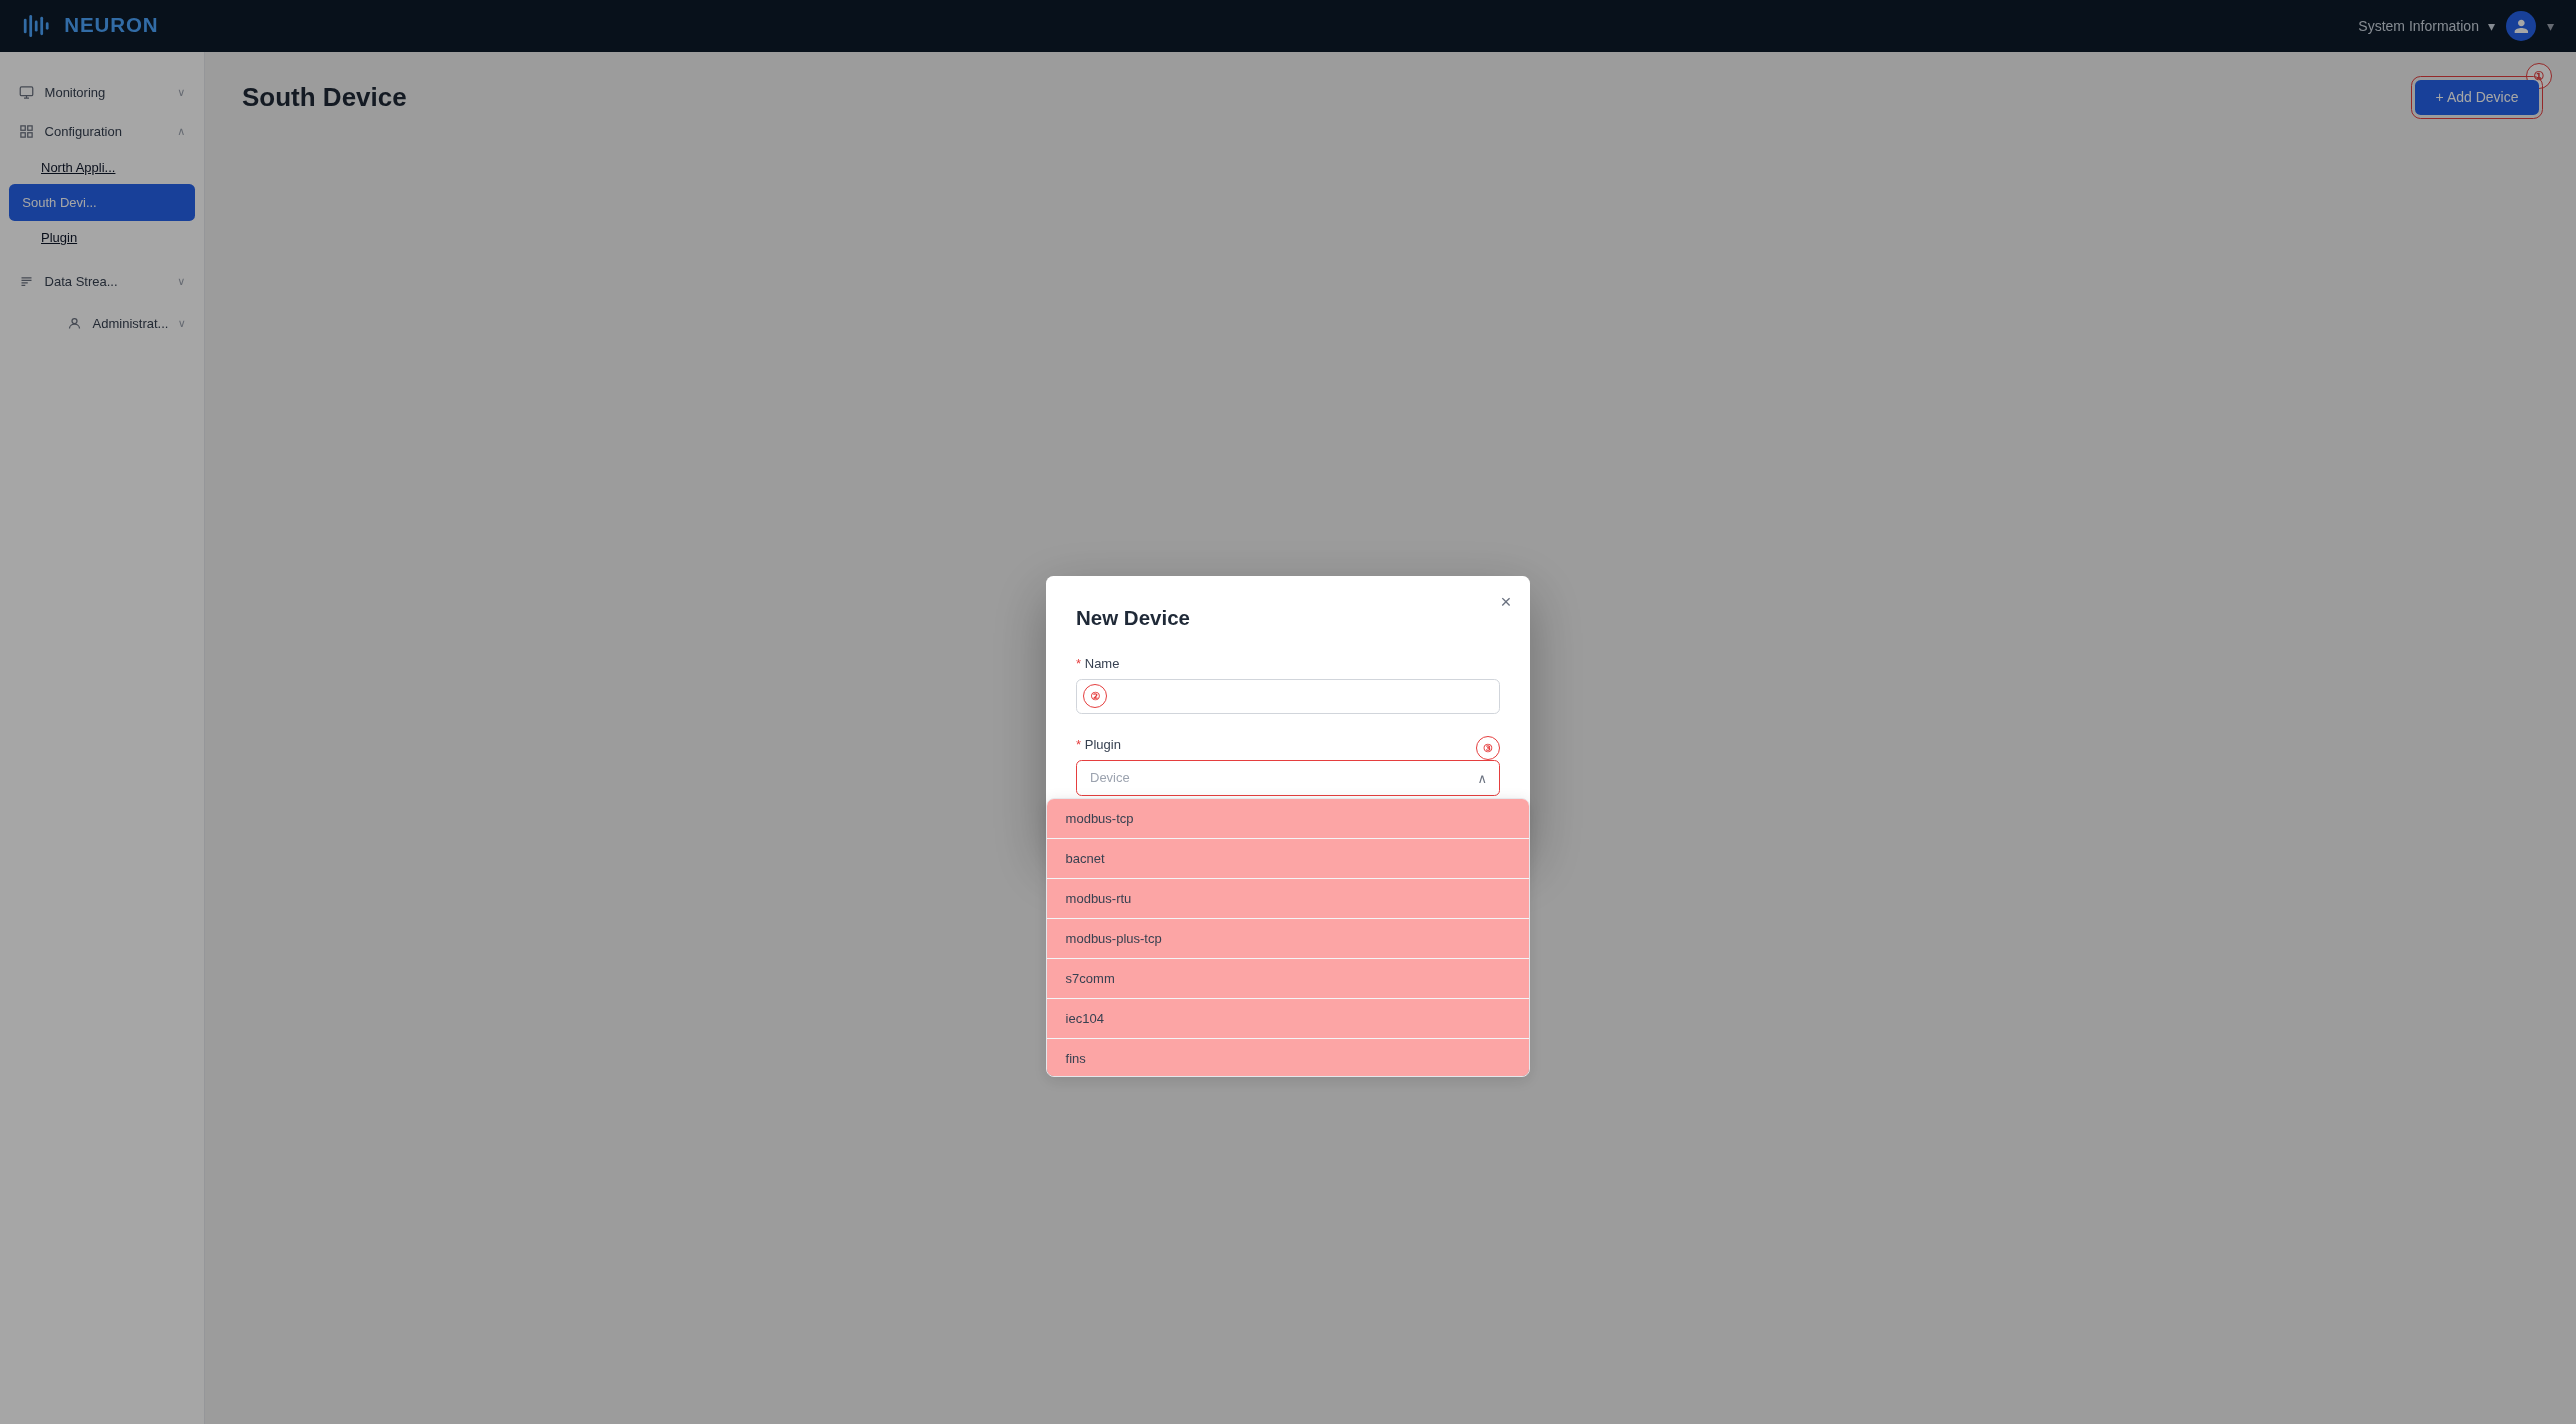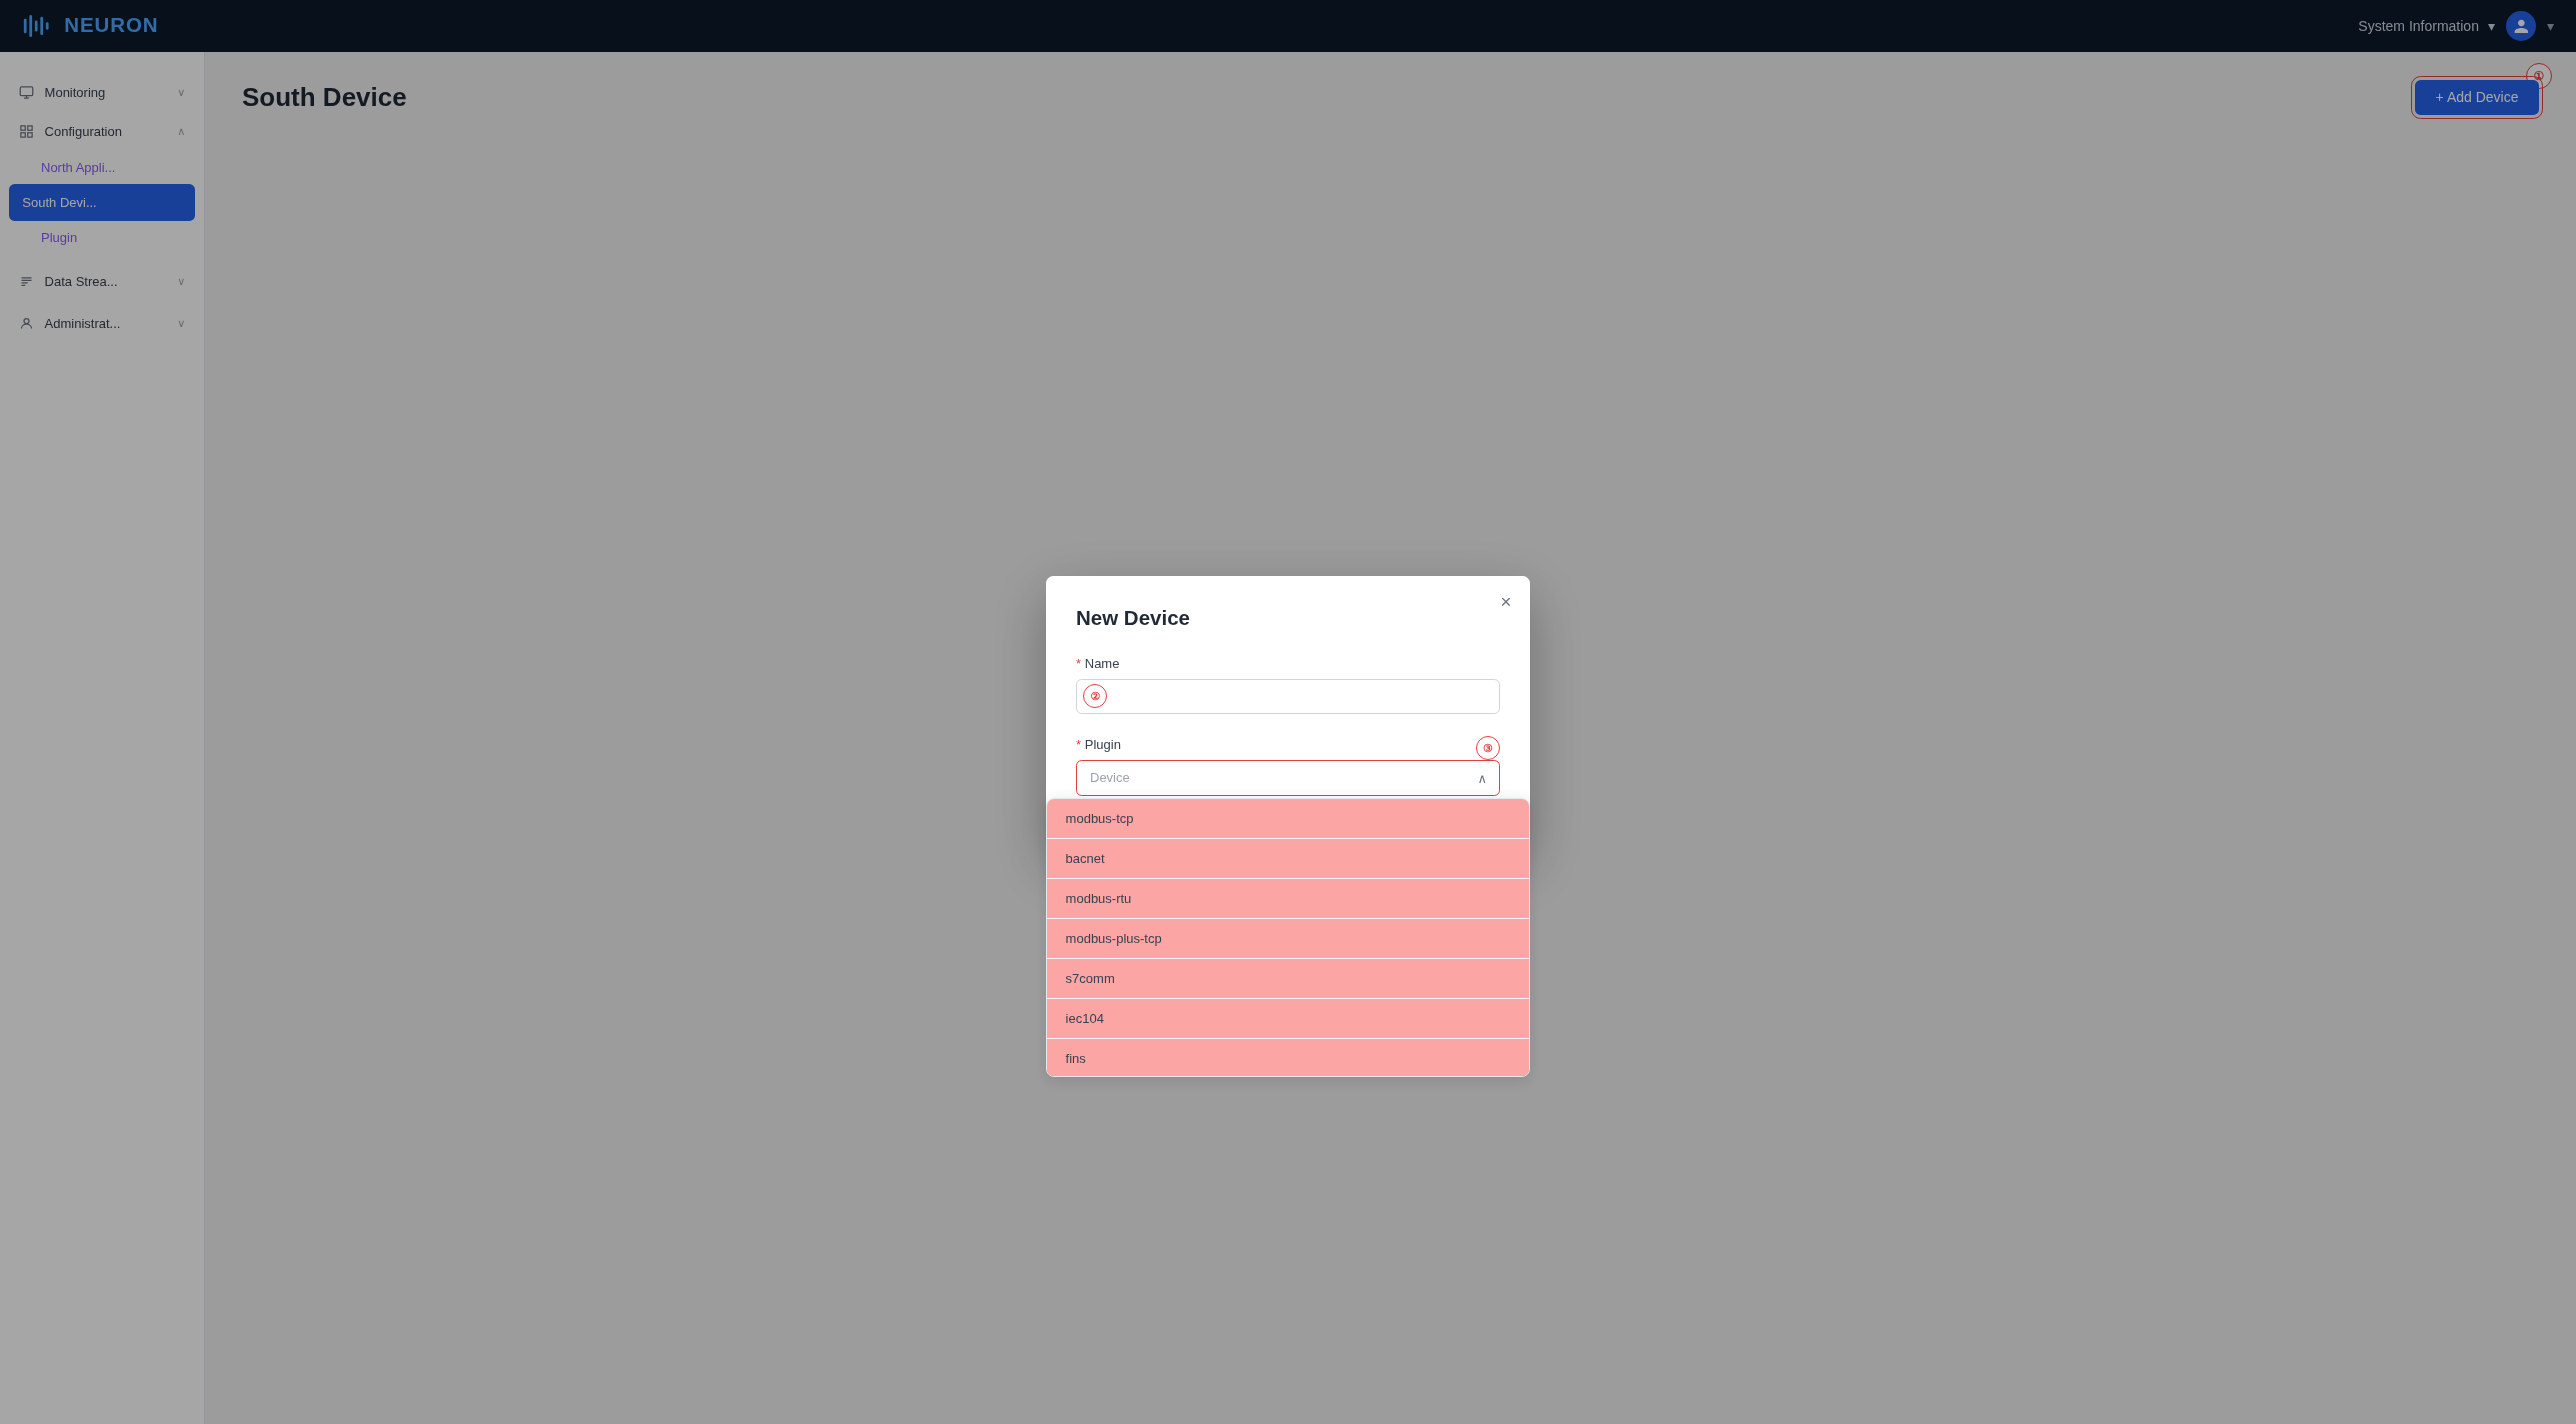--- a/index.html
+++ b/index.html
@@ -80,22 +80,23 @@
     .sidebar-item.active {
       background: #2563eb;
       color: white;
       border-radius: 5.6px;
       margin: 0 9.3px;
       padding: 11px 13px;
     }
     .sidebar-sub-item {
       padding: 9.3px 18.6px 9.3px 41px;
       cursor: pointer;
-      color: #8b5cf6;
-      font-size: 13px;
+      color: #0f172a;
+      font-size: 13px;
+      text-decoration: underline;
     }
     .sidebar-icon {
       width: 16.7px;
       height: 16.7px;
       display: flex;
       align-items: center;
       justify-content: center;
       flex-shrink: 0;
     }
     .chevron {
@@ -373,21 +374,21 @@
     <div class="sidebar-item" style="margin-top:7.4px;">
       <span class="sidebar-icon">
         <svg width="15" height="15" viewBox="0 0 24 24" fill="none" stroke="#6b7280" stroke-width="2">
           <path d="M4 6h16M4 10h16M4 14h10M4 18h6"></path>
         </svg>
       </span>
       <span>Data Strea...</span>
       <span class="chevron">∨</span>
     </div>
 
-    <div class="sidebar-item" style="margin-top:3.7px;">
+    <div class="sidebar-item" style="margin-top:3.7px;margin-left:48px;">
       <span class="sidebar-icon">
         <svg width="15" height="15" viewBox="0 0 24 24" fill="none" stroke="#6b7280" stroke-width="2">
           <circle cx="12" cy="8" r="4"></circle>
             <path d="M4 20c0-4 3.6-7 8-7s8 3 8 7"></path>
         </svg>
       </span>
       <span>Administrat...</span>
       <span class="chevron">∨</span>
     </div>
 

